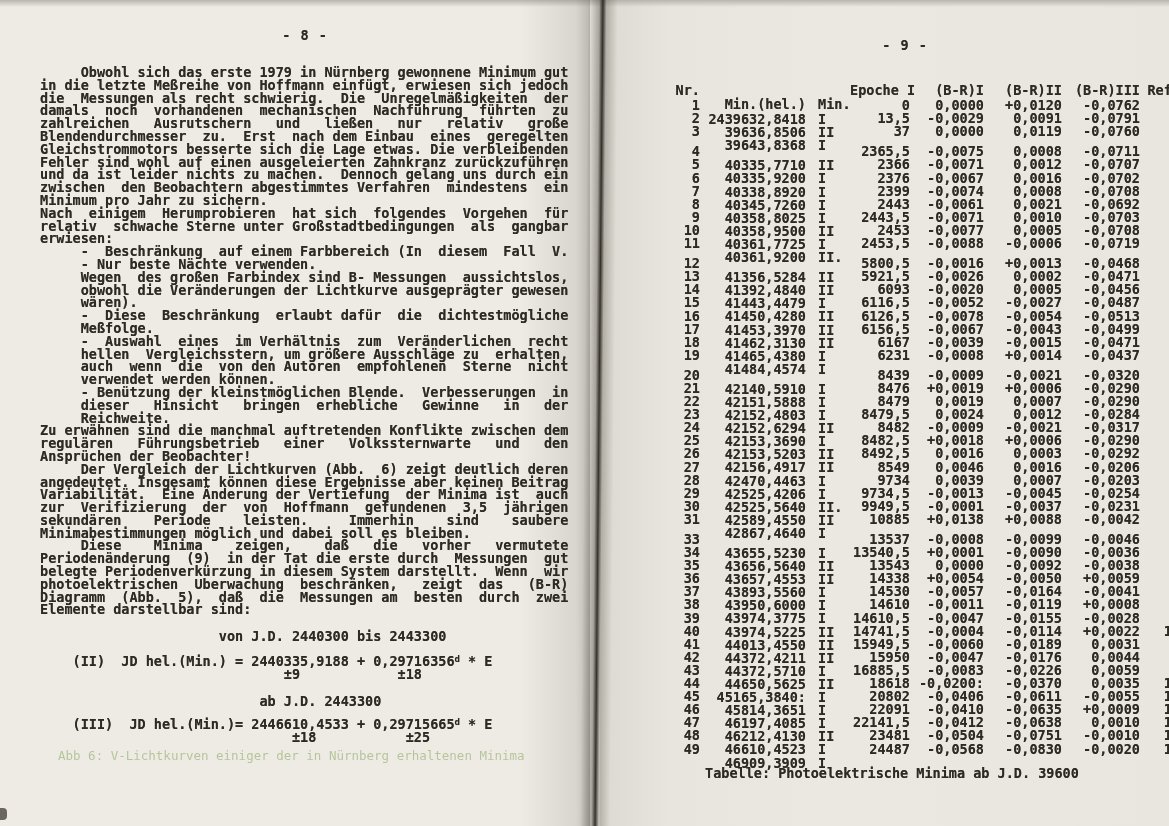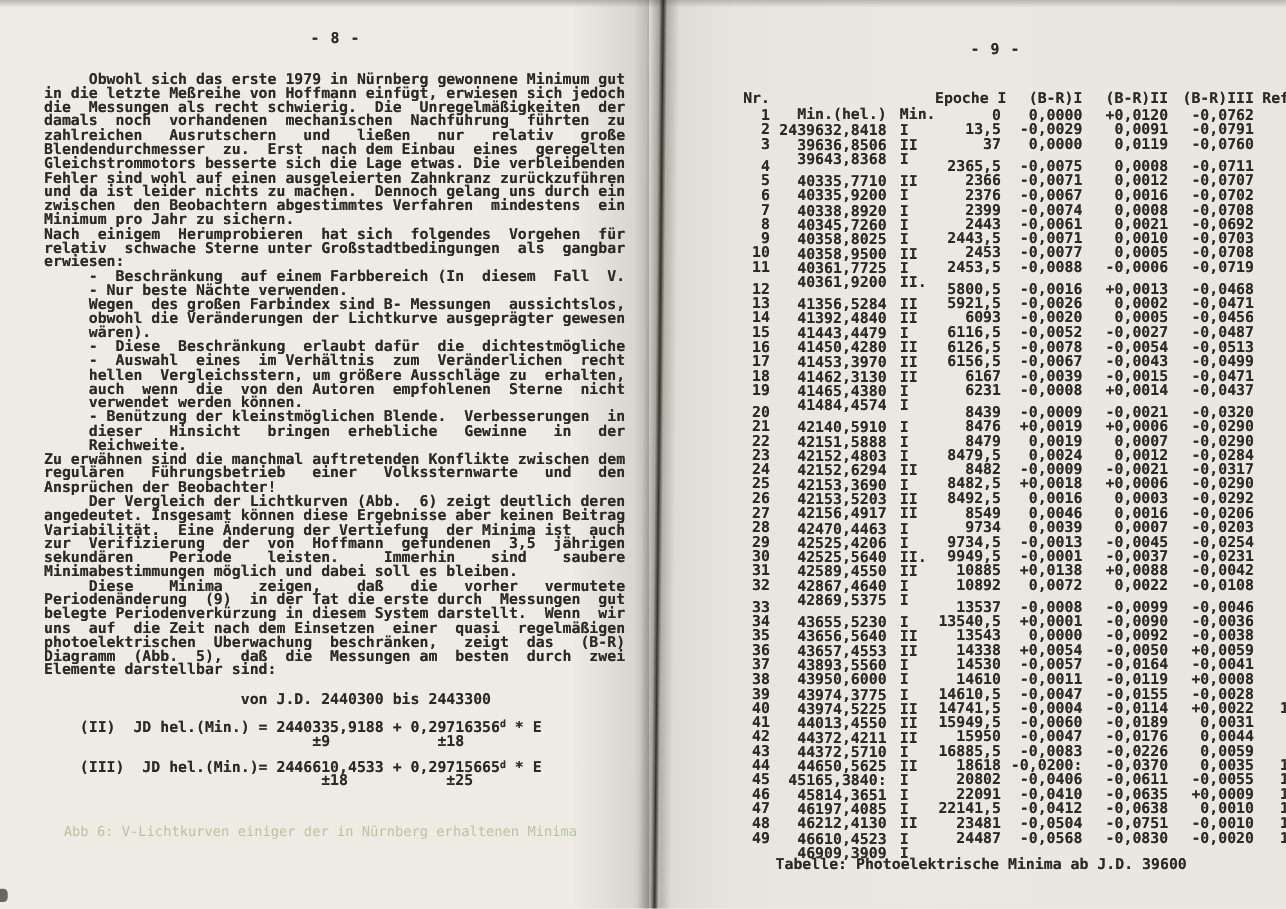--- a/index.html
+++ b/index.html
@@ -78,46 +78,47 @@
       <div class="tline">Minimum pro Jahr zu sichern.</div>
       <div class="tline">Nach  einigem  Herumprobieren  hat sich  folgendes  Vorgehen  für</div>
       <div class="tline">relativ  schwache Sterne unter Großstadtbedingungen  als  gangbar</div>
       <div class="tline">erwiesen:</div>
       <div class="tline">     -  Beschränkung  auf einem Farbbereich (In  diesem  Fall  V.</div>
       <div class="tline">     - Nur beste Nächte verwenden.</div>
       <div class="tline">     Wegen  des großen Farbindex sind B- Messungen  aussichtslos,</div>
       <div class="tline">     obwohl die Veränderungen der Lichtkurve ausgeprägter gewesen</div>
       <div class="tline">     wären).</div>
       <div class="tline">     -  Diese  Beschränkung  erlaubt dafür  die  dichtestmögliche</div>
+      <div class="tline">     Meßfolge.</div>
       <div class="tline">     -  Auswahl  eines  im Verhältnis  zum  Veränderlichen  recht</div>
       <div class="tline">     hellen  Vergleichsstern, um größere Ausschläge zu  erhalten,</div>
       <div class="tline">     auch  wenn  die  von den Autoren  empfohlenen  Sterne  nicht</div>
       <div class="tline">     verwendet werden können.</div>
       <div class="tline">     - Benützung der kleinstmöglichen Blende.  Verbesserungen  in</div>
       <div class="tline">     dieser   Hinsicht   bringen  erhebliche   Gewinne   in   der</div>
       <div class="tline">     Reichweite.</div>
       <div class="tline">Zu erwähnen sind die manchmal auftretenden Konflikte zwischen dem</div>
       <div class="tline">regulären   Führungsbetrieb   einer   Volkssternwarte   und   den</div>
       <div class="tline">Ansprüchen der Beobachter!</div>
       <div class="tline">     Der Vergleich der Lichtkurven (Abb.  6) zeigt deutlich deren</div>
       <div class="tline">angedeutet. Insgesamt können diese Ergebnisse aber keinen Beitrag</div>
       <div class="tline">Variabilität.  Eine Änderung der Vertiefung  der Minima ist  auch</div>
       <div class="tline">zur  Verifizierung  der  von  Hoffmann  gefundenen  3,5  jährigen</div>
       <div class="tline">sekundären    Periode    leisten.     Immerhin    sind    saubere</div>
       <div class="tline">Minimabestimmungen möglich und dabei soll es bleiben.</div>
       <div class="tline">     Diese    Minima    zeigen,    daß   die   vorher   vermutete</div>
       <div class="tline">Periodenänderung  (9)  in der Tat die erste durch  Messungen  gut</div>
       <div class="tline">belegte Periodenverkürzung in diesem System darstellt.  Wenn  wir</div>
-      <div class="tline">uns  auf  die Zeit nach dem Einsetzen  einer  quasi  regelmäßigen</div>
       <div class="tline">photoelektrischen  Uberwachung  beschränken,   zeigt  das   (B-R)</div>
       <div class="tline">Diagramm  (Abb.  5),  daß  die  Messungen am  besten  durch  zwei</div>
       <div class="tline">Elemente darstellbar sind:</div>
       <div class="centerline c1">                      von J.D. 2440300 bis 2443300</div>
       <div class="fline f2"><span>    (II)  JD hel.(Min.) = 2440335,9188 + 0,29716356</span><sup>d</sup><span> * E</span></div>
       <div class="tline">                              ±9            ±18</div>
+      <div class="centerline c2">                           ab J.D. 2443300</div>
       <div class="fline f3"><span>    (III)  JD hel.(Min.)= 2446610,4533 + 0,29715665</span><sup>d</sup><span> * E</span></div>
       <div class="tline">                               ±18           ±25</div>
     </div>
   <div class="ghost">Abb 6: V-Lichtkurven einiger der in Nürnberg erhaltenen Minima</div>
 </div>
 
 <div class="page-right">
   <div class="pagenum-9 ink">- 9 -</div>
   <div class="minima-table ink">
     <div class="trow theader" id="table-header"><span class="tc c0">Nr.</span><span class="tc c1">Min.(hel.)</span><span class="tc c2">Min.</span><span class="tc c3">Epoche I</span><span class="tc c4">(B-R)I</span><span class="tc c5">(B-R)II</span><span class="tc c6">(B-R)III</span><span class="tc c7">Ref.</span></div>
@@ -153,21 +154,20 @@
           <div class="trow"><span class="tc c0">22</span><span class="tc c1">42152,4803</span><span class="tc c2">I</span><span class="tc c3">8479</span><span class="tc c4">0,0019</span><span class="tc c5">0,0007</span><span class="tc c6">-0,0290</span><span class="tc c7">5</span></div>
           <div class="trow"><span class="tc c0">23</span><span class="tc c1">42152,6294</span><span class="tc c2">II</span><span class="tc c3">8479,5</span><span class="tc c4">0,0024</span><span class="tc c5">0,0012</span><span class="tc c6">-0,0284</span><span class="tc c7">5</span></div>
           <div class="trow"><span class="tc c0">24</span><span class="tc c1">42153,3690</span><span class="tc c2">I</span><span class="tc c3">8482</span><span class="tc c4">-0,0009</span><span class="tc c5">-0,0021</span><span class="tc c6">-0,0317</span><span class="tc c7">5</span></div>
           <div class="trow"><span class="tc c0">25</span><span class="tc c1">42153,5203</span><span class="tc c2">II</span><span class="tc c3">8482,5</span><span class="tc c4">+0,0018</span><span class="tc c5">+0,0006</span><span class="tc c6">-0,0290</span><span class="tc c7">5</span></div>
           <div class="trow"><span class="tc c0">26</span><span class="tc c1">42156,4917</span><span class="tc c2">II</span><span class="tc c3">8492,5</span><span class="tc c4">0,0016</span><span class="tc c5">0,0003</span><span class="tc c6">-0,0292</span><span class="tc c7">5</span></div>
           <div class="trow"><span class="tc c0">27</span><span class="tc c1">42470,4463</span><span class="tc c2">I</span><span class="tc c3">8549</span><span class="tc c4">0,0046</span><span class="tc c5">0,0016</span><span class="tc c6">-0,0206</span><span class="tc c7">5</span></div>
           <div class="trow"><span class="tc c0">28</span><span class="tc c1">42525,4206</span><span class="tc c2">I</span><span class="tc c3">9734</span><span class="tc c4">0,0039</span><span class="tc c5">0,0007</span><span class="tc c6">-0,0203</span><span class="tc c7">5</span></div>
           <div class="trow"><span class="tc c0">29</span><span class="tc c1">42525,5640</span><span class="tc c2">II.</span><span class="tc c3">9734,5</span><span class="tc c4">-0,0013</span><span class="tc c5">-0,0045</span><span class="tc c6">-0,0254</span><span class="tc c7">5</span></div>
           <div class="trow"><span class="tc c0">30</span><span class="tc c1">42589,4550</span><span class="tc c2">II</span><span class="tc c3">9949,5</span><span class="tc c4">-0,0001</span><span class="tc c5">-0,0037</span><span class="tc c6">-0,0231</span><span class="tc c7">5</span></div>
           <div class="trow"><span class="tc c0">31</span><span class="tc c1">42867,4640</span><span class="tc c2">I</span><span class="tc c3">10885</span><span class="tc c4">+0,0138</span><span class="tc c5">+0,0088</span><span class="tc c6">-0,0042</span><span class="tc c7">5</span></div>
-          <div class="trow"><span class="tc c0">32</span><span class="tc c1">42869,5375</span><span class="tc c2">I</span><span class="tc c3">10892</span><span class="tc c4">0,0072</span><span class="tc c5">0,0022</span><span class="tc c6">-0,0108</span><span class="tc c7">5</span></div>
         </div>
         <div class="tgroup">
           <div class="trow"><span class="tc c0">33</span><span class="tc c1">43655,5230</span><span class="tc c2">I</span><span class="tc c3">13537</span><span class="tc c4">-0,0008</span><span class="tc c5">-0,0099</span><span class="tc c6">-0,0046</span><span class="tc c7">6</span></div>
           <div class="trow"><span class="tc c0">34</span><span class="tc c1">43656,5640</span><span class="tc c2">II</span><span class="tc c3">13540,5</span><span class="tc c4">+0,0001</span><span class="tc c5">-0,0090</span><span class="tc c6">-0,0036</span><span class="tc c7">6</span></div>
           <div class="trow"><span class="tc c0">35</span><span class="tc c1">43657,4553</span><span class="tc c2">II</span><span class="tc c3">13543</span><span class="tc c4">0,0000</span><span class="tc c5">-0,0092</span><span class="tc c6">-0,0038</span><span class="tc c7">6</span></div>
           <div class="trow"><span class="tc c0">36</span><span class="tc c1">43893,5560</span><span class="tc c2">I</span><span class="tc c3">14338</span><span class="tc c4">+0,0054</span><span class="tc c5">-0,0050</span><span class="tc c6">+0,0059</span><span class="tc c7">6</span></div>
           <div class="trow"><span class="tc c0">37</span><span class="tc c1">43950,6000</span><span class="tc c2">I</span><span class="tc c3">14530</span><span class="tc c4">-0,0057</span><span class="tc c5">-0,0164</span><span class="tc c6">-0,0041</span><span class="tc c7">6</span></div>
           <div class="trow"><span class="tc c0">38</span><span class="tc c1">43974,3775</span><span class="tc c2">I</span><span class="tc c3">14610</span><span class="tc c4">-0,0011</span><span class="tc c5">-0,0119</span><span class="tc c6">+0,0008</span><span class="tc c7">6</span></div>
           <div class="trow"><span class="tc c0">39</span><span class="tc c1">43974,5225</span><span class="tc c2">II</span><span class="tc c3">14610,5</span><span class="tc c4">-0,0047</span><span class="tc c5">-0,0155</span><span class="tc c6">-0,0028</span><span class="tc c7">6</span></div>
           <div class="trow"><span class="tc c0">40</span><span class="tc c1">44013,4550</span><span class="tc c2">II</span><span class="tc c3">14741,5</span><span class="tc c4">-0,0004</span><span class="tc c5">-0,0114</span><span class="tc c6">+0,0022</span><span class="tc c7">12</span></div>

